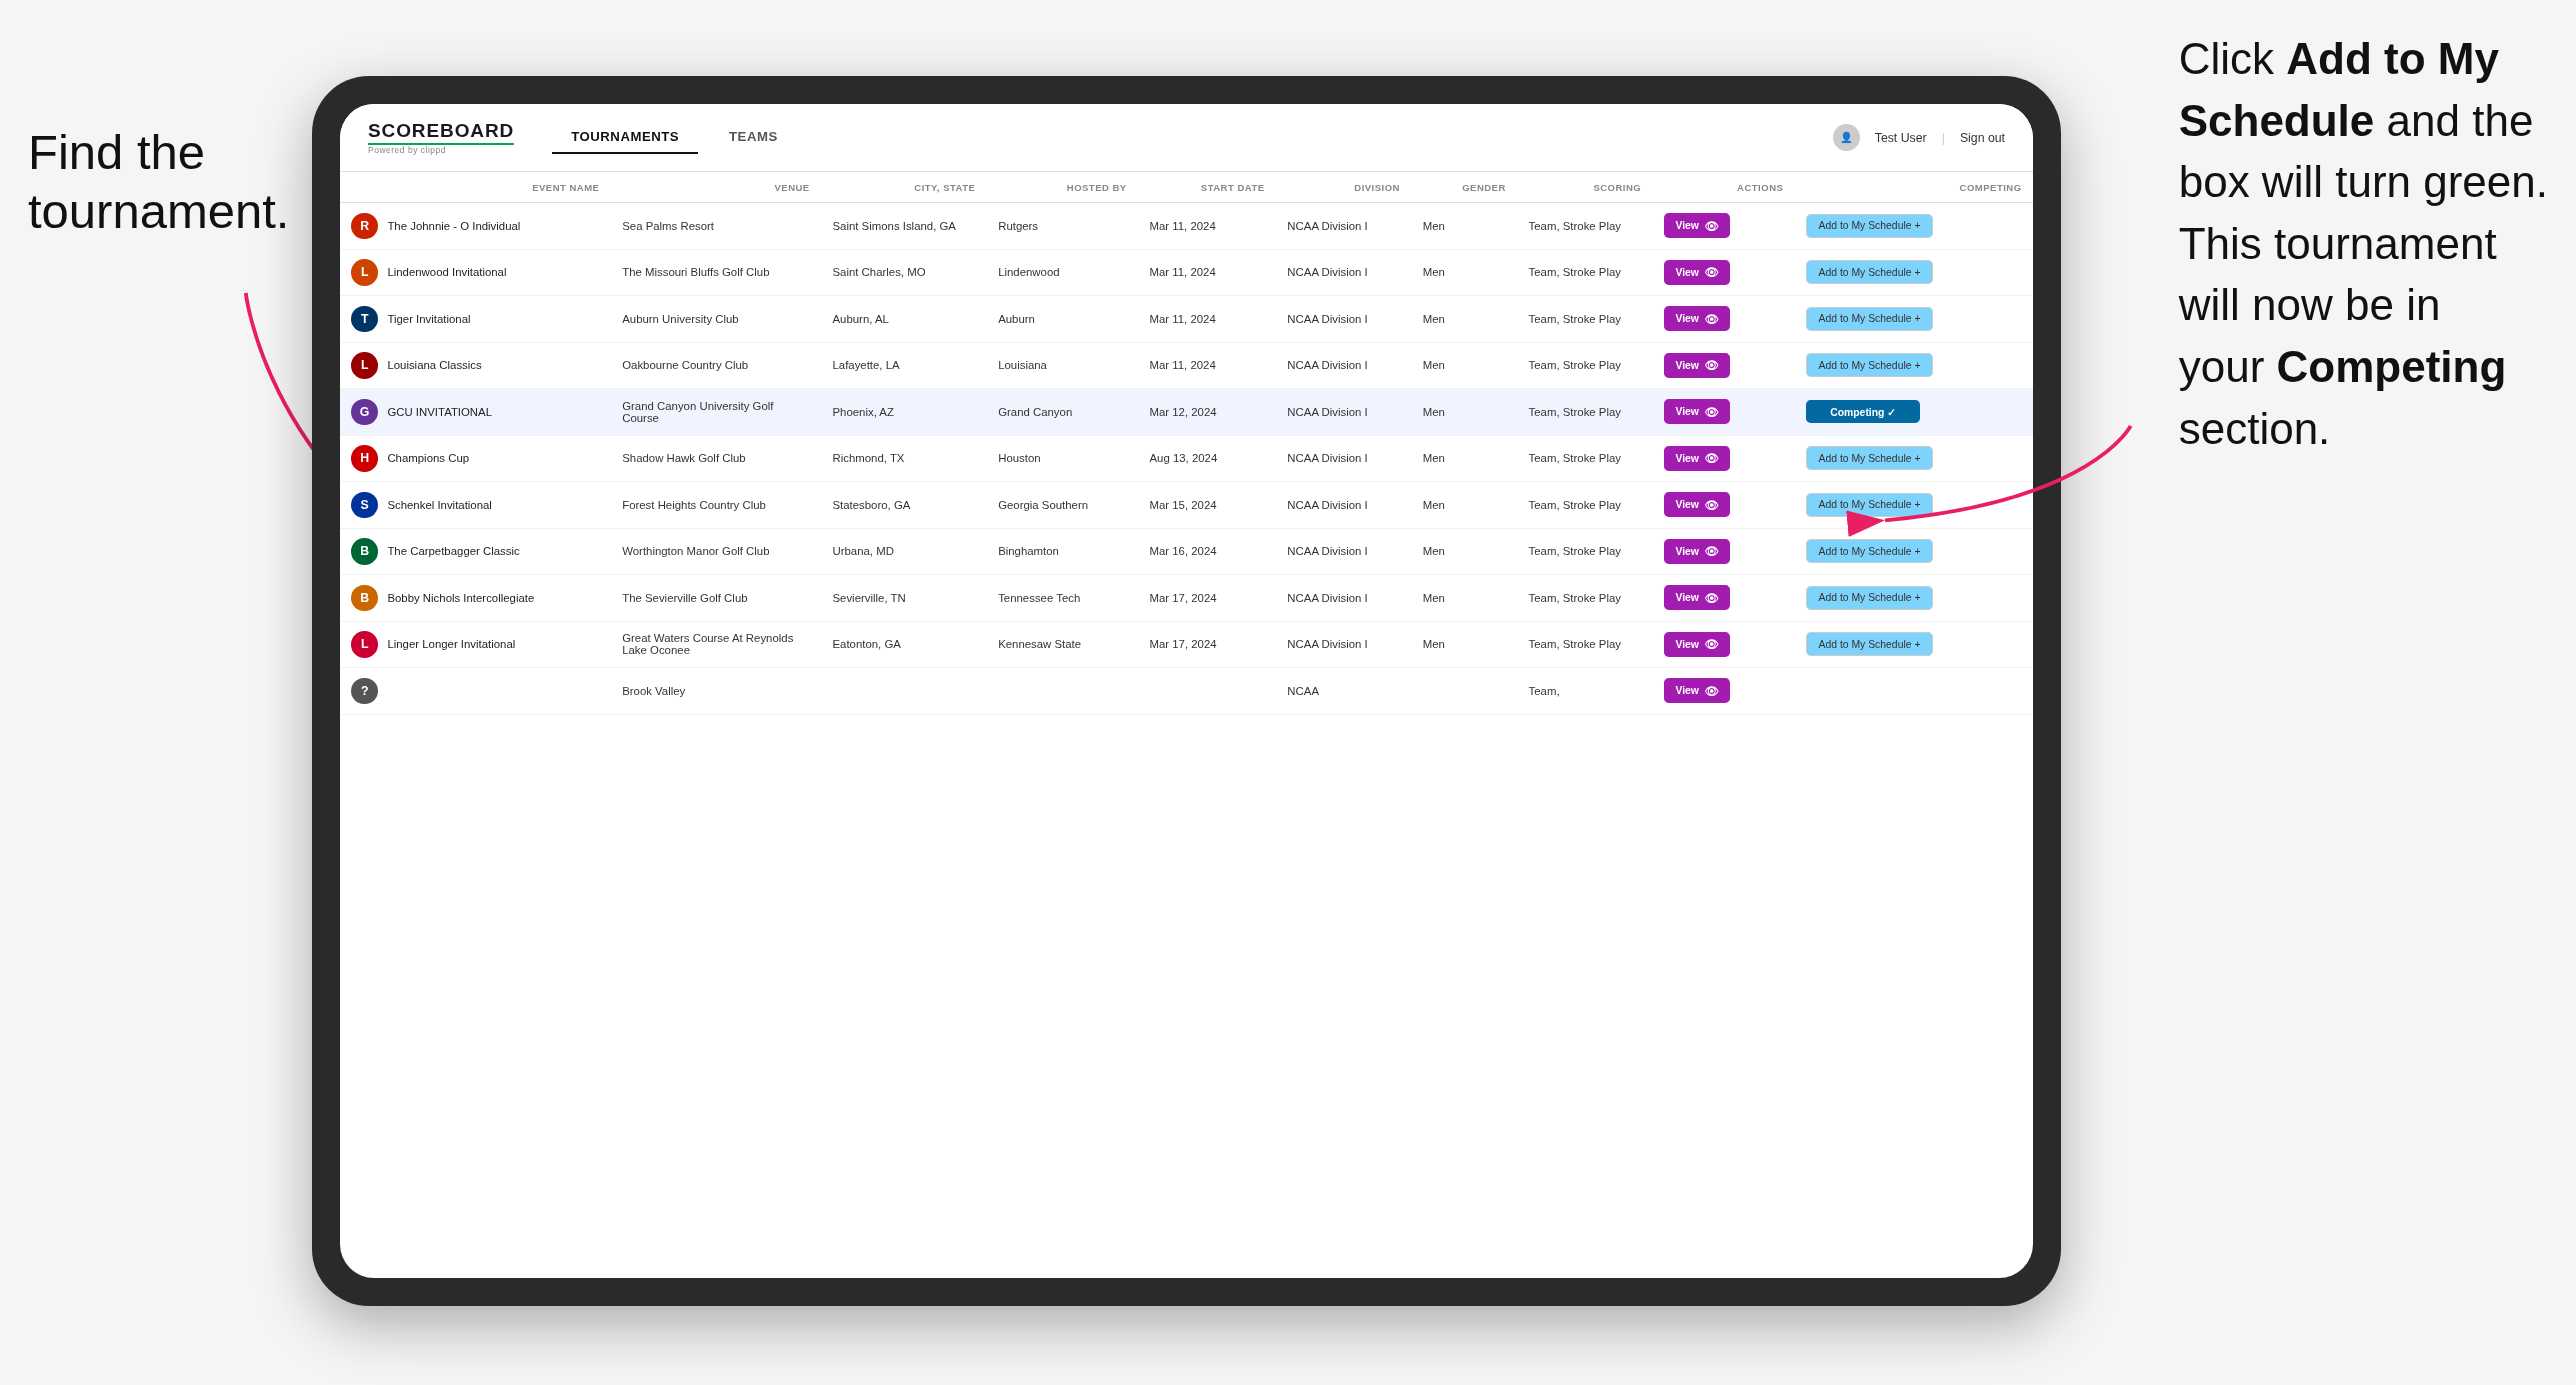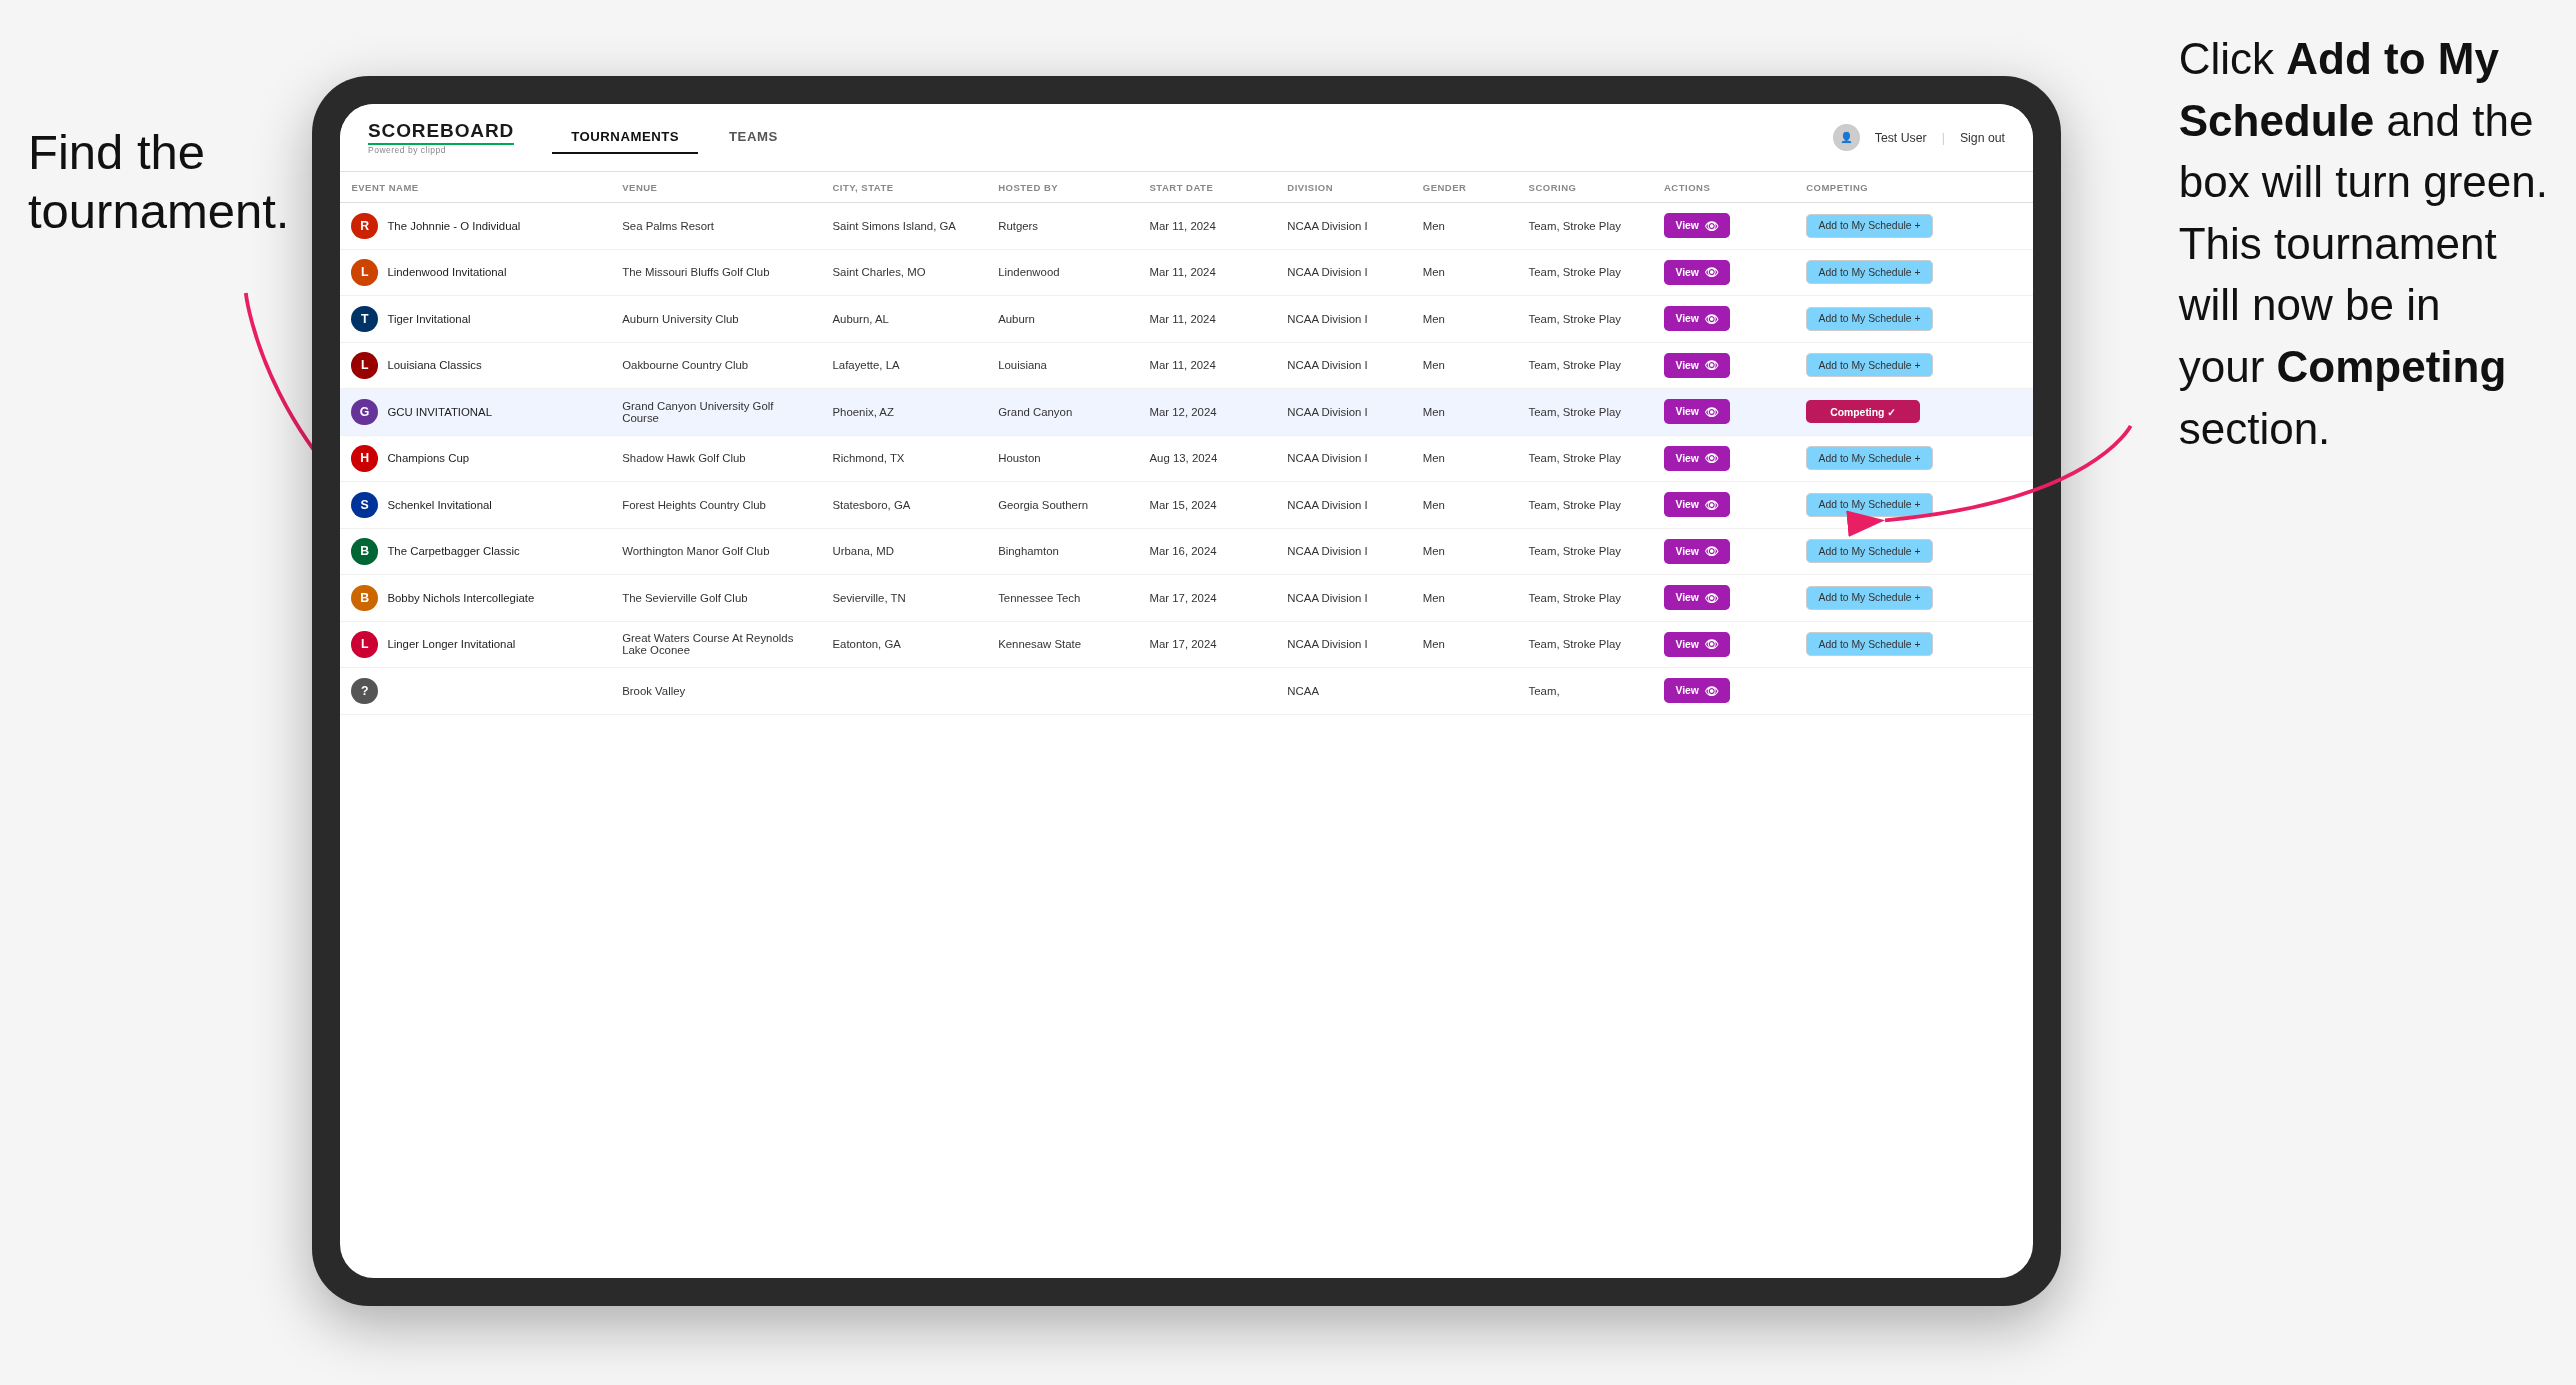--- a/index.html
+++ b/index.html
@@ -146,21 +146,21 @@
       border-collapse: collapse;
       font-size: 11.4px;
     }
 
     thead tr {
       border-bottom: 0.9px solid #ddd;
     }
 
     th {
       padding: 9.5px 11.4px;
-      text-align: left;
+      text-align: right;
       font-size: 9.5px;
       font-weight: 600;
       color: #888;
       letter-spacing: 0.5px;
       text-transform: uppercase;
       white-space: nowrap;
     }
 
     td {
       padding: 9.5px 11.4px;
@@ -229,21 +229,21 @@
       font-size: 10.4px;
       font-weight: 500;
       cursor: pointer;
       white-space: nowrap;
     }
 
     .competing-btn {
       display: inline-flex;
       align-items: center;
       gap: 5.7px;
-      background: #be185d;
+      background: #0369a1;
       color: #fff;
       border: none;
       border-radius: 4.7px;
       padding: 5.7px 13.2px;
       font-size: 10.4px;
       font-weight: 600;
       cursor: pointer;
       white-space: nowrap;
       min-width: 114px;
       justify-content: center;

